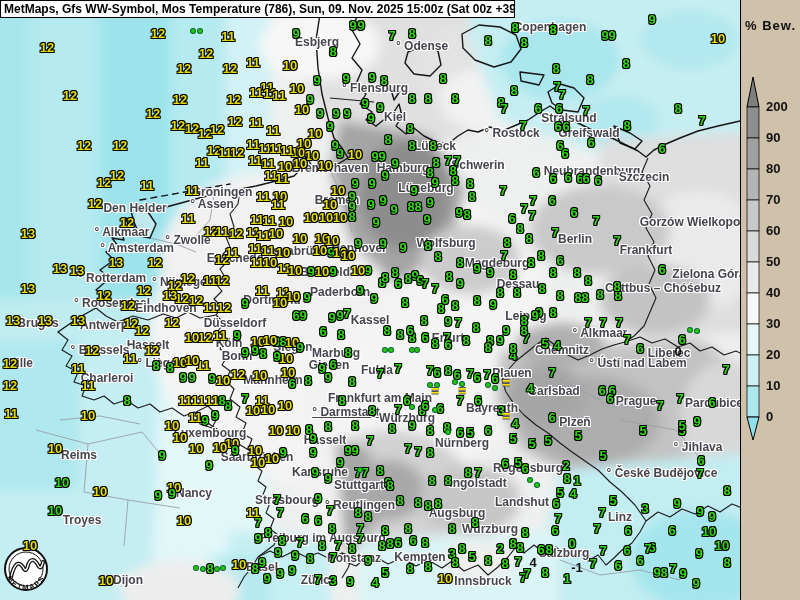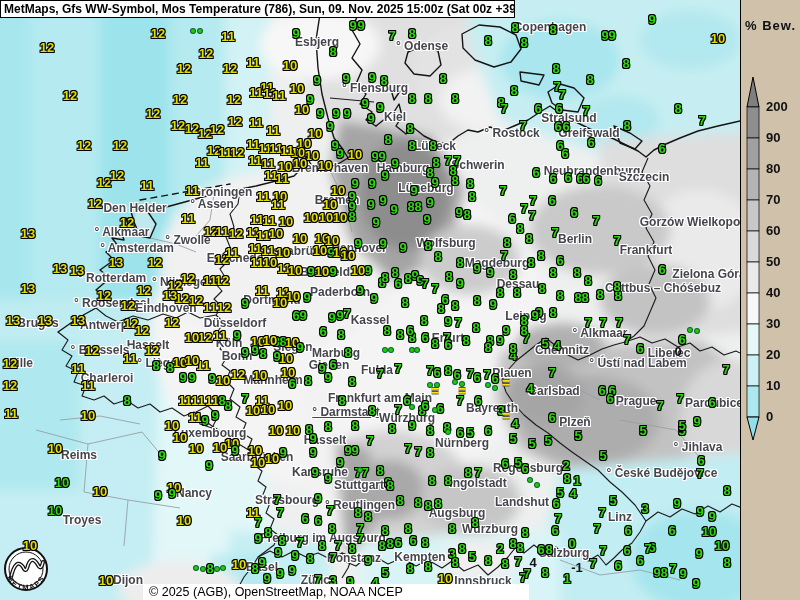--- a/index.html
+++ b/index.html
@@ -830,23 +830,20 @@
       <div class="dot" style="left: 448px; top: 432px;"></div>
       <div class="dot" style="left: 360px; top: 470px;"></div>
       <div class="dot" style="left: 530px; top: 480px;"></div>
       <div class="dot" style="left: 537px; top: 485px;"></div>
     </div>
 
   <div id="titlebar">
     <span>MetMaps, Gfs WW-Symbol, Mos Temperature (786), Sun, 09. Nov. 2025 15:00z (Sat 00z +39h)</span>
   </div>
 
-  <div id="footerbar">
-    <span>© 2025 (AGB), OpenStreetMap, NOAA NCEP</span>
-  </div>
 
   <div id="panel" style="background: rgb(207, 193, 170);">
     <div id="legend-label">% Bew.</div>
     <svg id="legend-svg" width="60" height="600" style="position:absolute;left:0;top:0;">
         <polygon points="6,107 18,107 12,77" fill="#7f7f7f" stroke="#000" stroke-width="1"></polygon>
         <rect x="6" y="107" width="12" height="31" fill="#8e8e8e" stroke="#000" stroke-width="0.7"></rect>
         <rect x="6" y="138" width="12" height="31" fill="#a0a0a0" stroke="#000" stroke-width="0.7"></rect>
         <rect x="6" y="169" width="12" height="31" fill="#b4b4b4" stroke="#000" stroke-width="0.7"></rect>
         <rect x="6" y="200" width="12" height="31" fill="#c8c8c8" stroke="#000" stroke-width="0.7"></rect>
         <rect x="6" y="231" width="12" height="31" fill="#dadada" stroke="#000" stroke-width="0.7"></rect>

